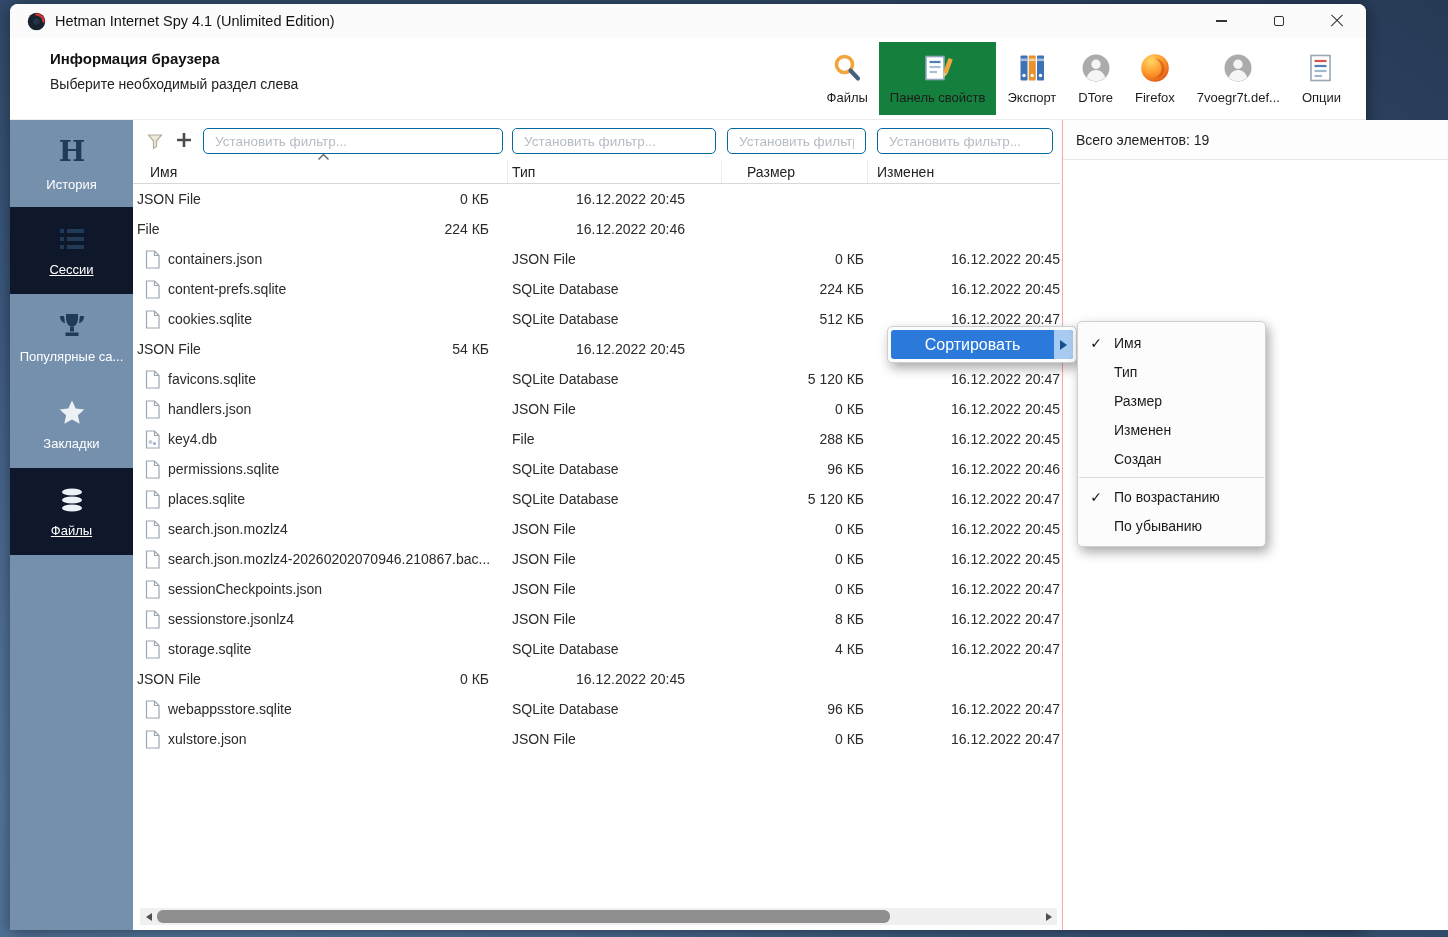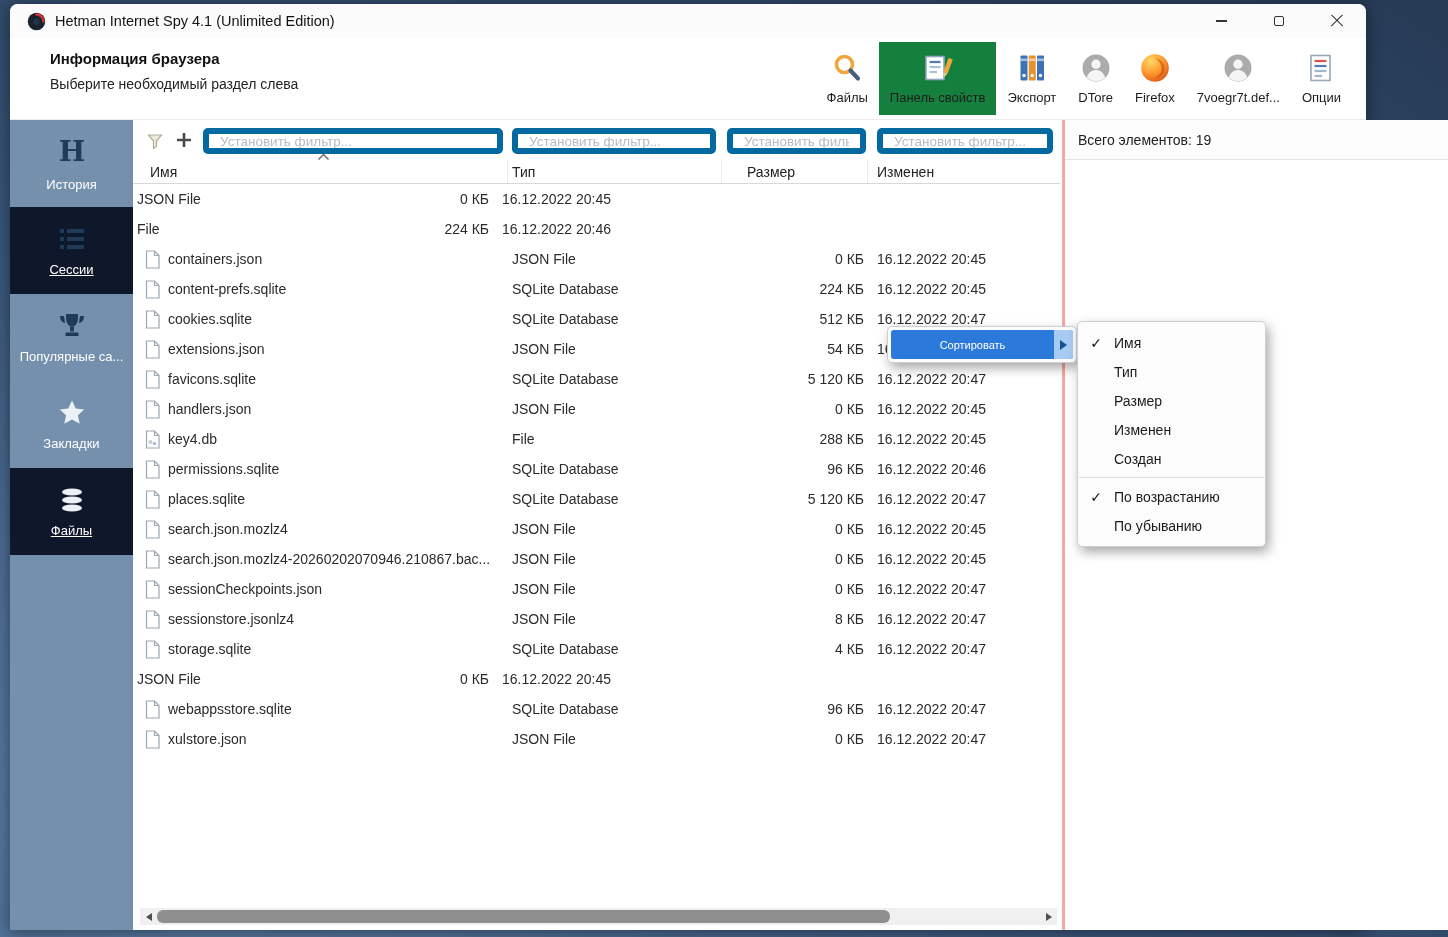--- a/index.html
+++ b/index.html
@@ -43,21 +43,21 @@
   .sb-item{height:87px;display:flex;flex-direction:column;align-items:center;justify-content:center;
     gap:8px;color:#fff;font-size:13px;cursor:pointer;white-space:nowrap;overflow:hidden;width:100%;}
   .sb-item.highlighted,.sb-item.selected{background:#0f172a;text-decoration:underline;}
 
   
   .content{position:absolute;left:123px;top:116px;width:929px;height:810px;background:#fff;}
   .filter-row{position:absolute;top:7px;left:0;height:28px;width:100%;}
   .fi{position:absolute;top:4px;}
   .fi-funnel{left:12px;}
   .fi-plus{left:42px;cursor:pointer;}
-  .f{position:absolute;top:1px;height:26px;border:6px solid #0369a1;border-radius:5px;
+  .f{position:absolute;top:1px;height:26px;border:1px solid #0369a1;border-radius:5px;
     padding:0 11px;font-size:13.5px;color:#444;outline:none;background:#fff;
     font-family:"Liberation Sans","DejaVu Sans",sans-serif;}
   .f::placeholder{color:#b5bcc4;opacity:1;}
   .f1{left:70px;width:300px;}
   .f2{left:379px;width:204px;}
   .f3{left:594px;width:139px;}
   .f4{left:744px;width:176px;}
   .sort-caret{position:absolute;top:33px;left:184px;}
   .thead{position:absolute;top:40px;left:0;width:927px;height:24px;display:flex;
     border-bottom:1px solid #d8d8d8;font-size:14px;color:#222;align-items:center;}
@@ -66,43 +66,43 @@
   .th-name{width:375px;padding-left:17px;}
   .th-type{width:214px;padding-left:4px;}
   .th-size{width:146px;padding-left:25px;}
   .th-mod{width:192px;padding-left:9px;}
   .rows{position:absolute;top:64px;left:0;width:927px;}
   .trow{display:flex;height:30px;align-items:center;font-size:14px;color:#2b2b2b;cursor:default;}
   .c-name{width:375px;display:flex;align-items:center;padding-left:12px;gap:8px;
     overflow:hidden;white-space:nowrap;}
   .c-type{width:214px;padding-left:4px;}
   .c-size{width:146px;text-align:right;padding-right:4px;}
-  .c-mod{width:192px;padding-left:9px;}
+  .c-mod{width:192px;padding-left:9px;text-align:right;}
 
   
   .hscroll{position:absolute;left:7px;top:788px;width:917px;height:17px;display:flex;background:#f0f0f0;}
   .sb-arrow{width:17px;height:17px;display:flex;align-items:center;justify-content:center;cursor:pointer;}
   .tri{width:0;height:0;}
   .tri-left{border-right:6px solid #4f4f4f;border-top:4.5px solid transparent;border-bottom:4.5px solid transparent;}
   .tri-right{border-left:6px solid #4f4f4f;border-top:4.5px solid transparent;border-bottom:4.5px solid transparent;}
   .sb-track{flex:1;position:relative;}
   .sb-thumb{position:absolute;left:0;top:2px;height:13px;width:733px;background:#8f8f8f;border-radius:6px;cursor:grab;}
 
   
   .panel{position:absolute;left:1052px;top:116px;width:386px;height:810px;background:#fff;
-    border-left:3px solid #fca5a5;}
+    border-left:1px solid #fca5a5;}
   .panel-strip{height:40px;border-bottom:1px solid #e6e6e6;display:flex;align-items:center;
     padding-left:13px;font-size:14px;color:#222;background:#fdfdfd;}
 
   
   .menu{position:absolute;background:#fcfcfc;border:1px solid #cfcfcf;border-radius:5px;
     box-shadow:3px 5px 12px rgba(0,0,0,.35);z-index:50;}
   .menu1{left:887px;top:326px;width:190px;height:37px;padding:3px;}
   .mi-sort{height:29px;background:#2b79da;border-radius:3px;display:flex;align-items:center;
-    color:#fff;font-size:11px;cursor:pointer;}
+    color:#fff;font-size:16px;cursor:pointer;}
   .mi-label{flex:1;text-align:center;}
   .mi-arrow-box{width:19px;height:29px;background:#a8cbf1;border-radius:0 3px 3px 0;
     display:flex;align-items:center;justify-content:center;}
   .mi-tri{width:0;height:0;border-left:7px solid #15518f;border-top:5px solid transparent;border-bottom:5px solid transparent;}
   .submenu{left:1077px;top:321px;width:189px;padding:6px 0;}
   .sm-item{height:29px;display:flex;align-items:center;font-size:14px;color:#1b1b1b;cursor:pointer;}
   .sm-check{width:36px;text-align:center;font-weight:bold;font-size:14px;color:#111;visibility:hidden;}
   .sm-item.checked .sm-check{visibility:visible;}
   .sm-label{padding-right:8px;}
   .sm-sep{height:1px;background:#dcdcdc;margin:4px 1px;}
@@ -365,29 +365,20 @@
                 <path d="M9.5 1 v4.5 H14" fill="none" stroke="#9aa6b2" stroke-width="1.2"></path>
               </svg>
             </span>
             <span>cookies.sqlite</span>
           </div>
           <div class="c-type">SQLite Database</div>
           <div class="c-size">512 КБ</div>
           <div class="c-mod">16.12.2022 20:47</div>
         </div>
         <div class="trow">
-          <div class="c-name">
-            <span class="icon row-icon">
-              <svg width="15" height="19" viewBox="0 0 15 19">
-                <path d="M1.5 1 h8 l4.5 4.5 V18 H1.5z" fill="#ffffff" stroke="#9aa6b2" stroke-width="1.2"></path>
-                <path d="M9.5 1 v4.5 H14" fill="none" stroke="#9aa6b2" stroke-width="1.2"></path>
-              </svg>
-            </span>
-            <span>extensions.json</span>
-          </div>
           <div class="c-type">JSON File</div>
           <div class="c-size">54 КБ</div>
           <div class="c-mod">16.12.2022 20:45</div>
         </div>
         <div class="trow">
           <div class="c-name">
             <span class="icon row-icon">
               <svg width="15" height="19" viewBox="0 0 15 19">
                 <path d="M1.5 1 h8 l4.5 4.5 V18 H1.5z" fill="#ffffff" stroke="#9aa6b2" stroke-width="1.2"></path>
                 <path d="M9.5 1 v4.5 H14" fill="none" stroke="#9aa6b2" stroke-width="1.2"></path>

